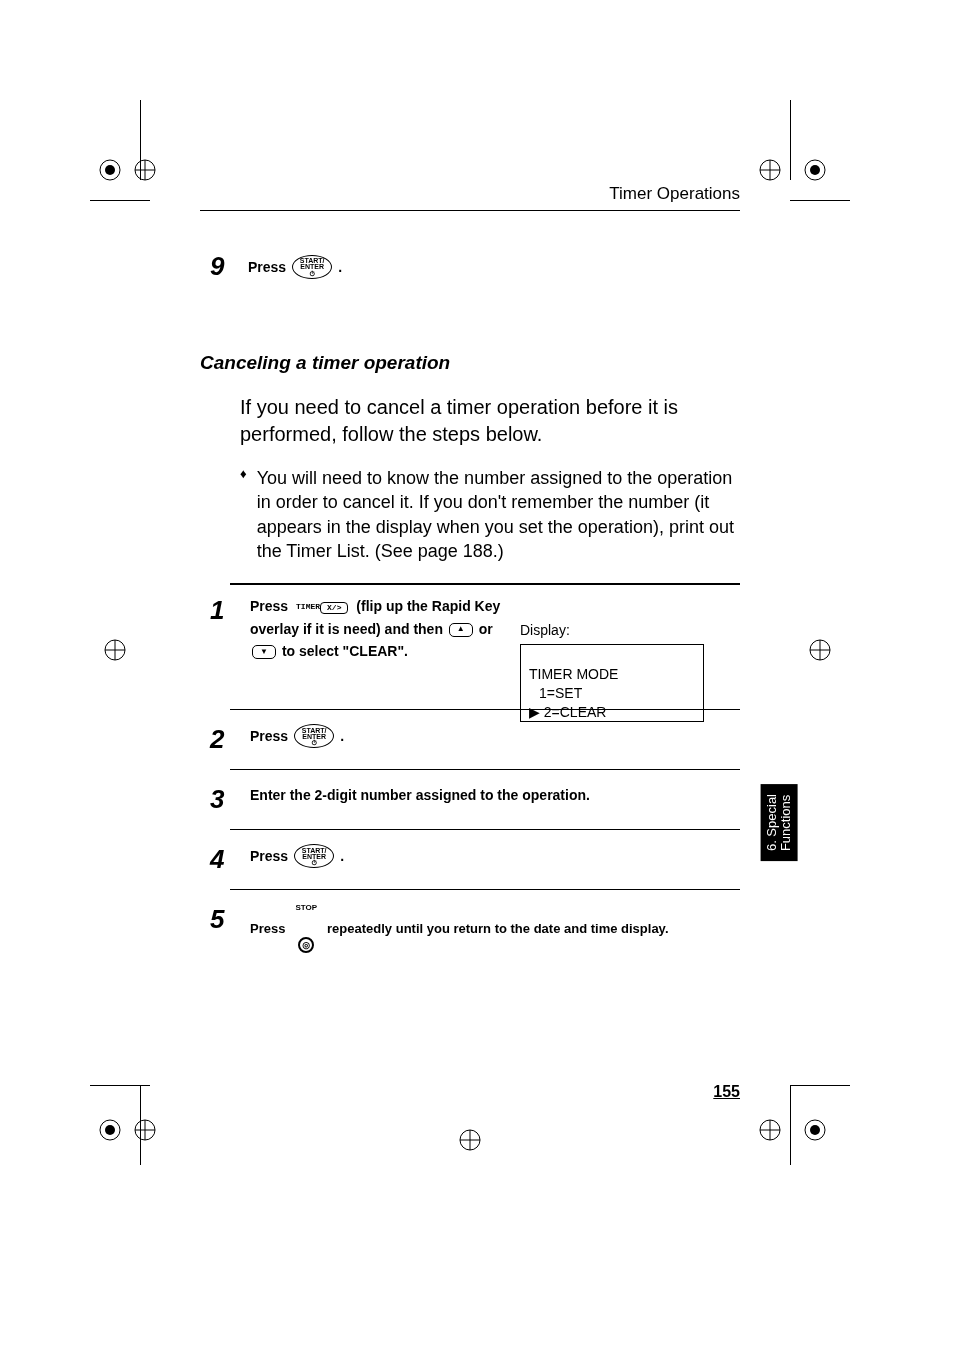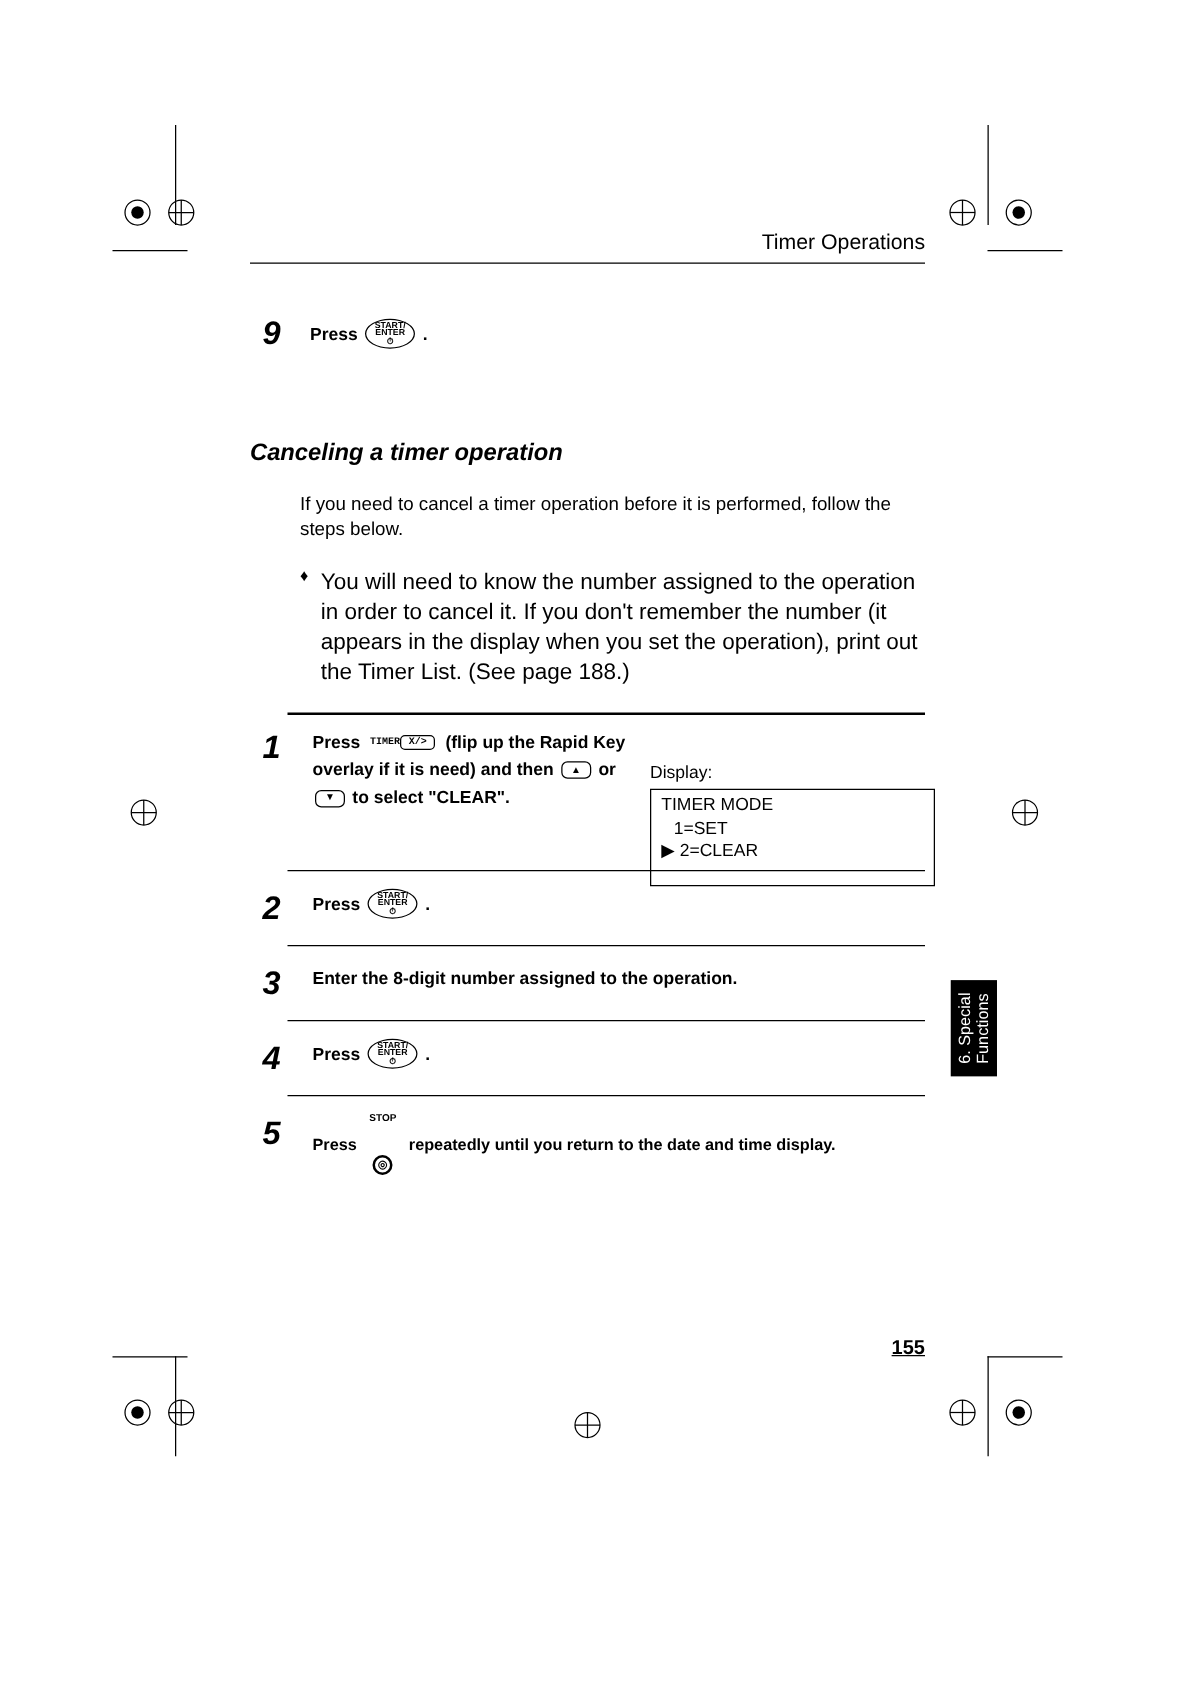--- a/index.html
+++ b/index.html
@@ -69,21 +69,21 @@
     font-size: 7px;
     line-height: 0.8;
   }
   .section-heading {
     font-size: 19px;
     font-weight: bold;
     font-style: italic;
     margin-bottom: 20px;
   }
   .body-text {
-    font-size: 15px;
+    font-size: 20px;
     line-height: 1.35;
     margin-left: 40px;
     margin-bottom: 18px;
   }
   .bullet-row {
     display: flex;
     margin-left: 40px;
     margin-bottom: 20px;
   }
   .bullet {
@@ -183,25 +183,25 @@
     top: 0;
     width: 200px;
     margin-top: 27px;
   }
   .display-label {
     font-size: 14px;
     margin-bottom: 6px;
   }
   .display-box {
     border: 1px solid #000;
-    padding: 2px 8px;
+    padding: 20px 8px;
     font-size: 14px;
     font-family: Arial, sans-serif;
     line-height: 1.35;
-    width: 228px;
+    width: 184px;
     height: 78px;
   }
   .pointer-row {
     display: flex;
     align-items: center;
     gap: 4px;
   }
   .side-tab {
     position: absolute;
     right: -58px;
@@ -363,21 +363,21 @@
         <span class="clock-glyph">⏱</span>
       </span>
       <span>.</span>
     </span>
   </div>
 
   <hr class="thin-rule">
 
   <div class="step-row">
     <span class="bignum">3</span>
-    <span class="step-body">Enter the 8-digit number assigned to the operation.</span>
+    <span class="step-body">Enter the 2-digit number assigned to the operation.</span>
   </div>
 
   <hr class="thin-rule">
 
   <div class="step-row">
     <span class="bignum">4</span>
     <span class="press-line">
       <span>Press</span>
       <span class="oval-btn">
         <span>START/</span>

